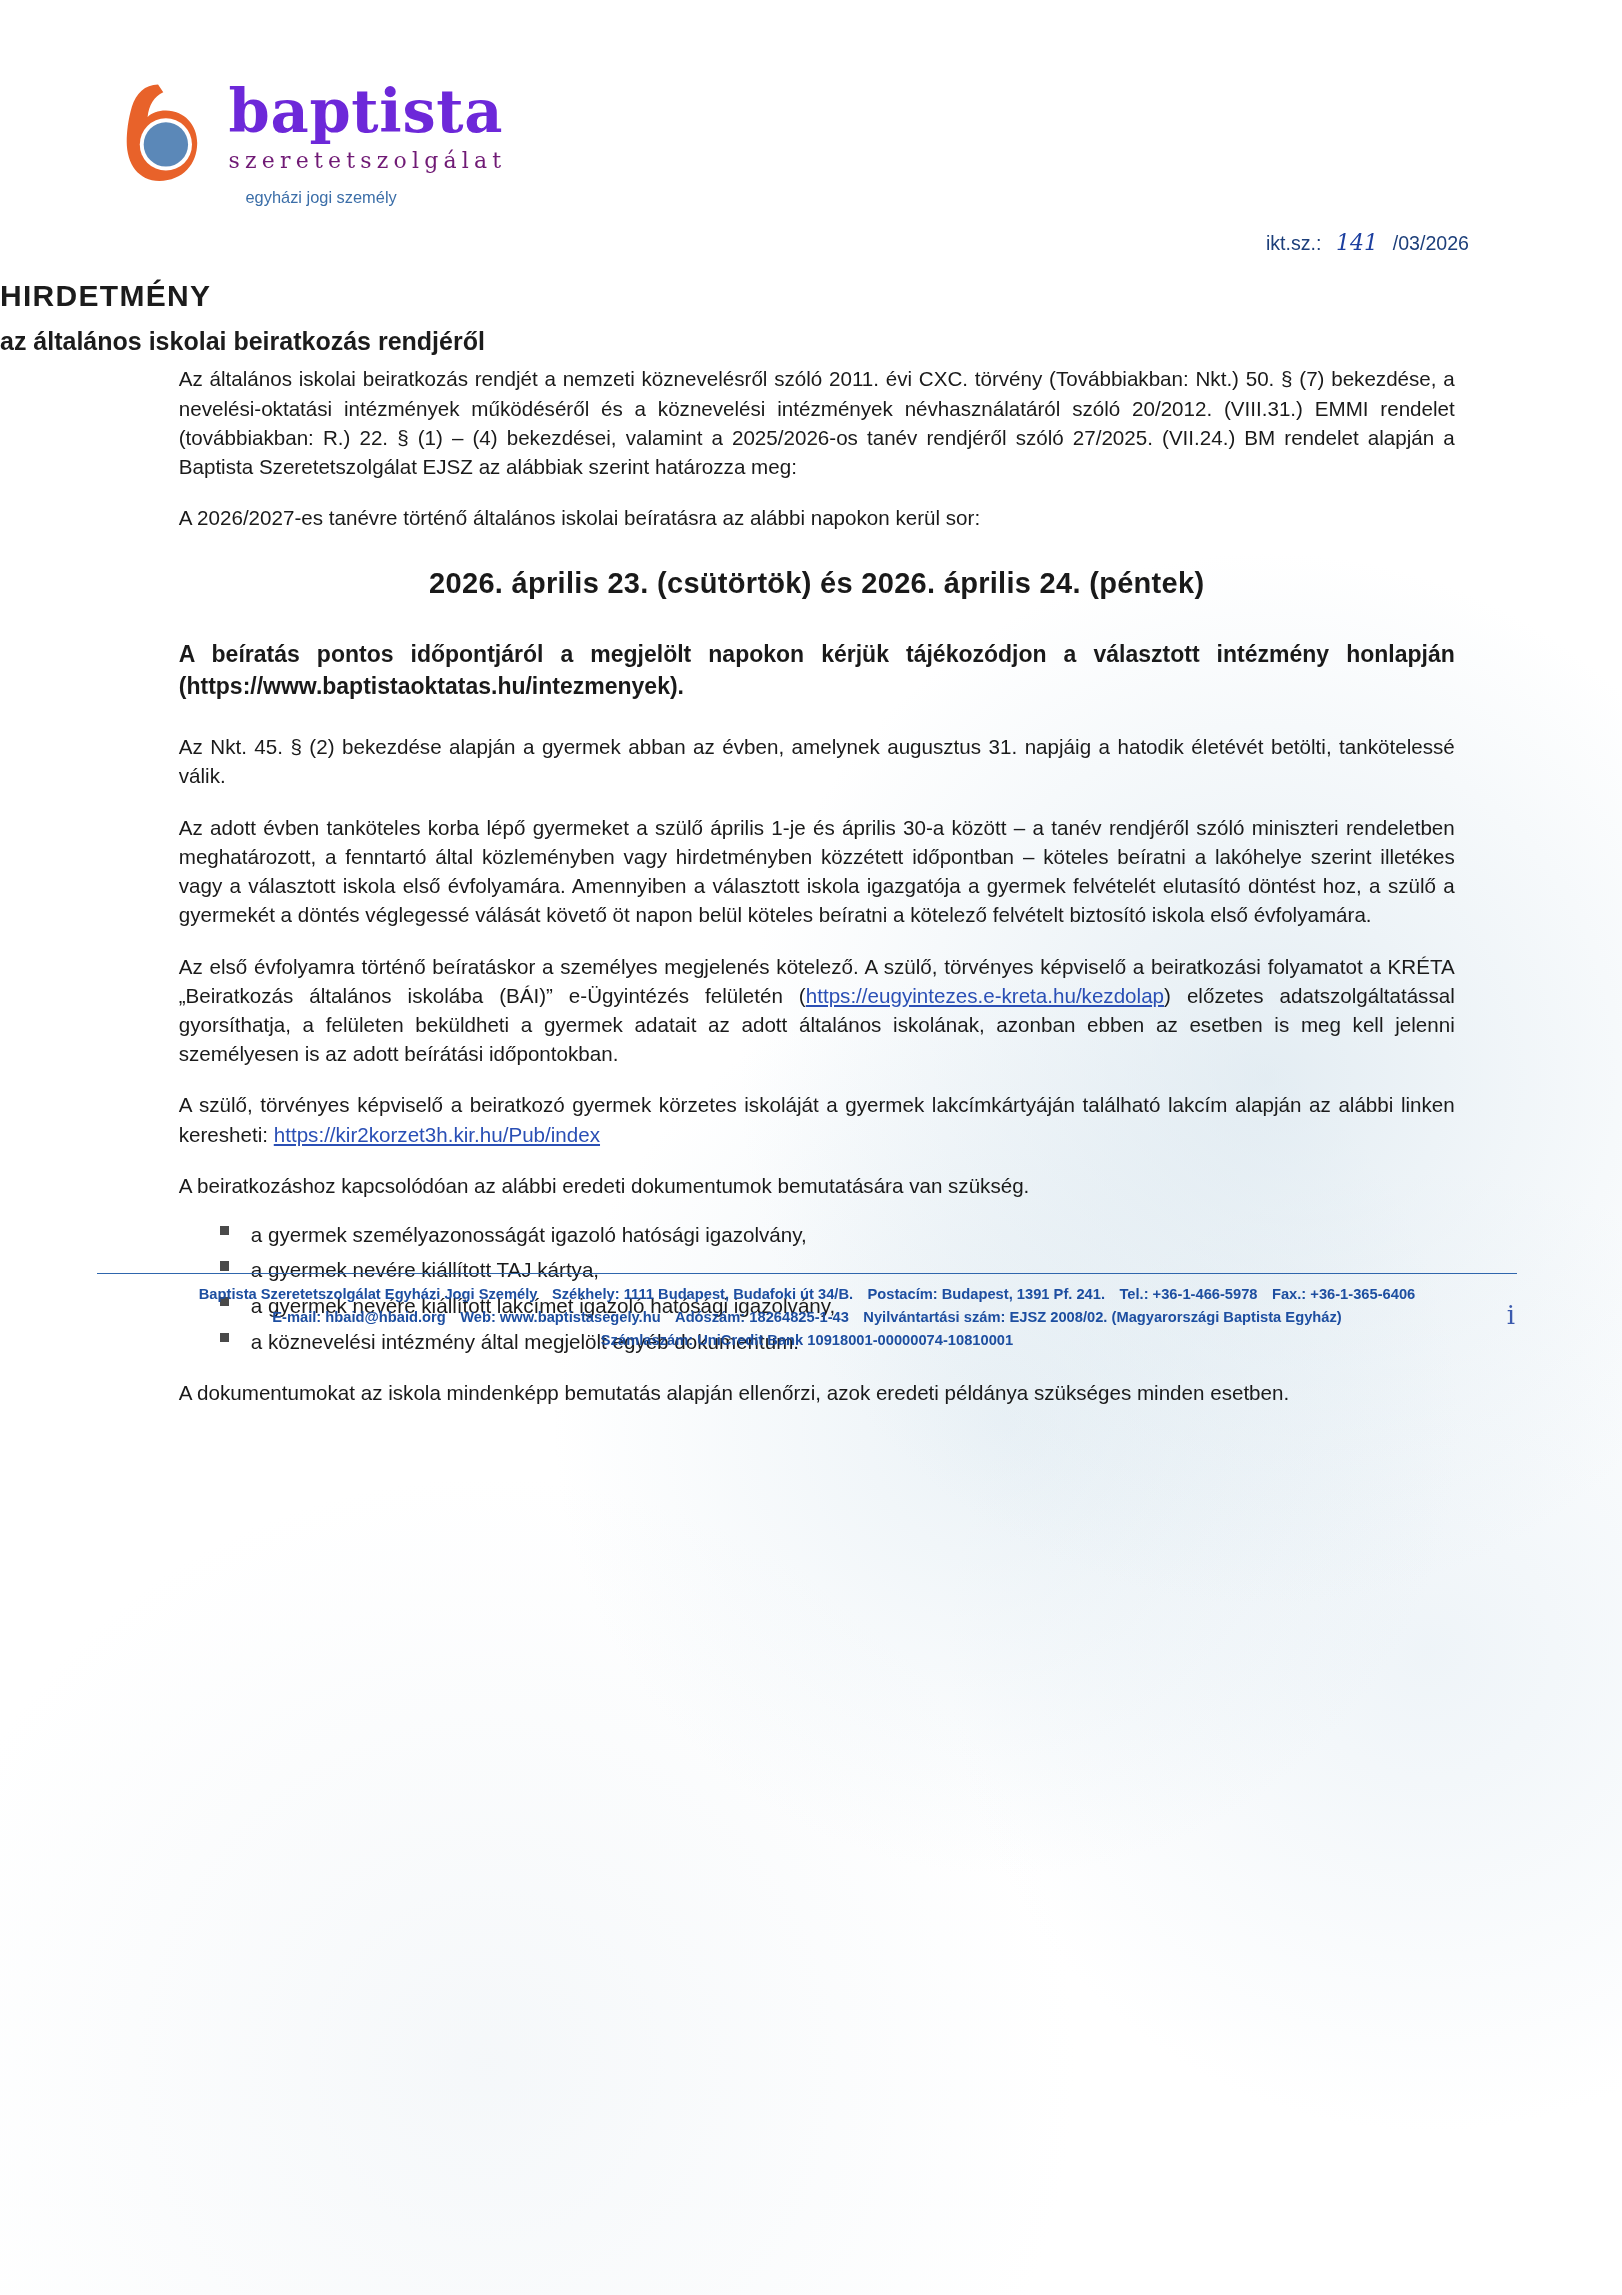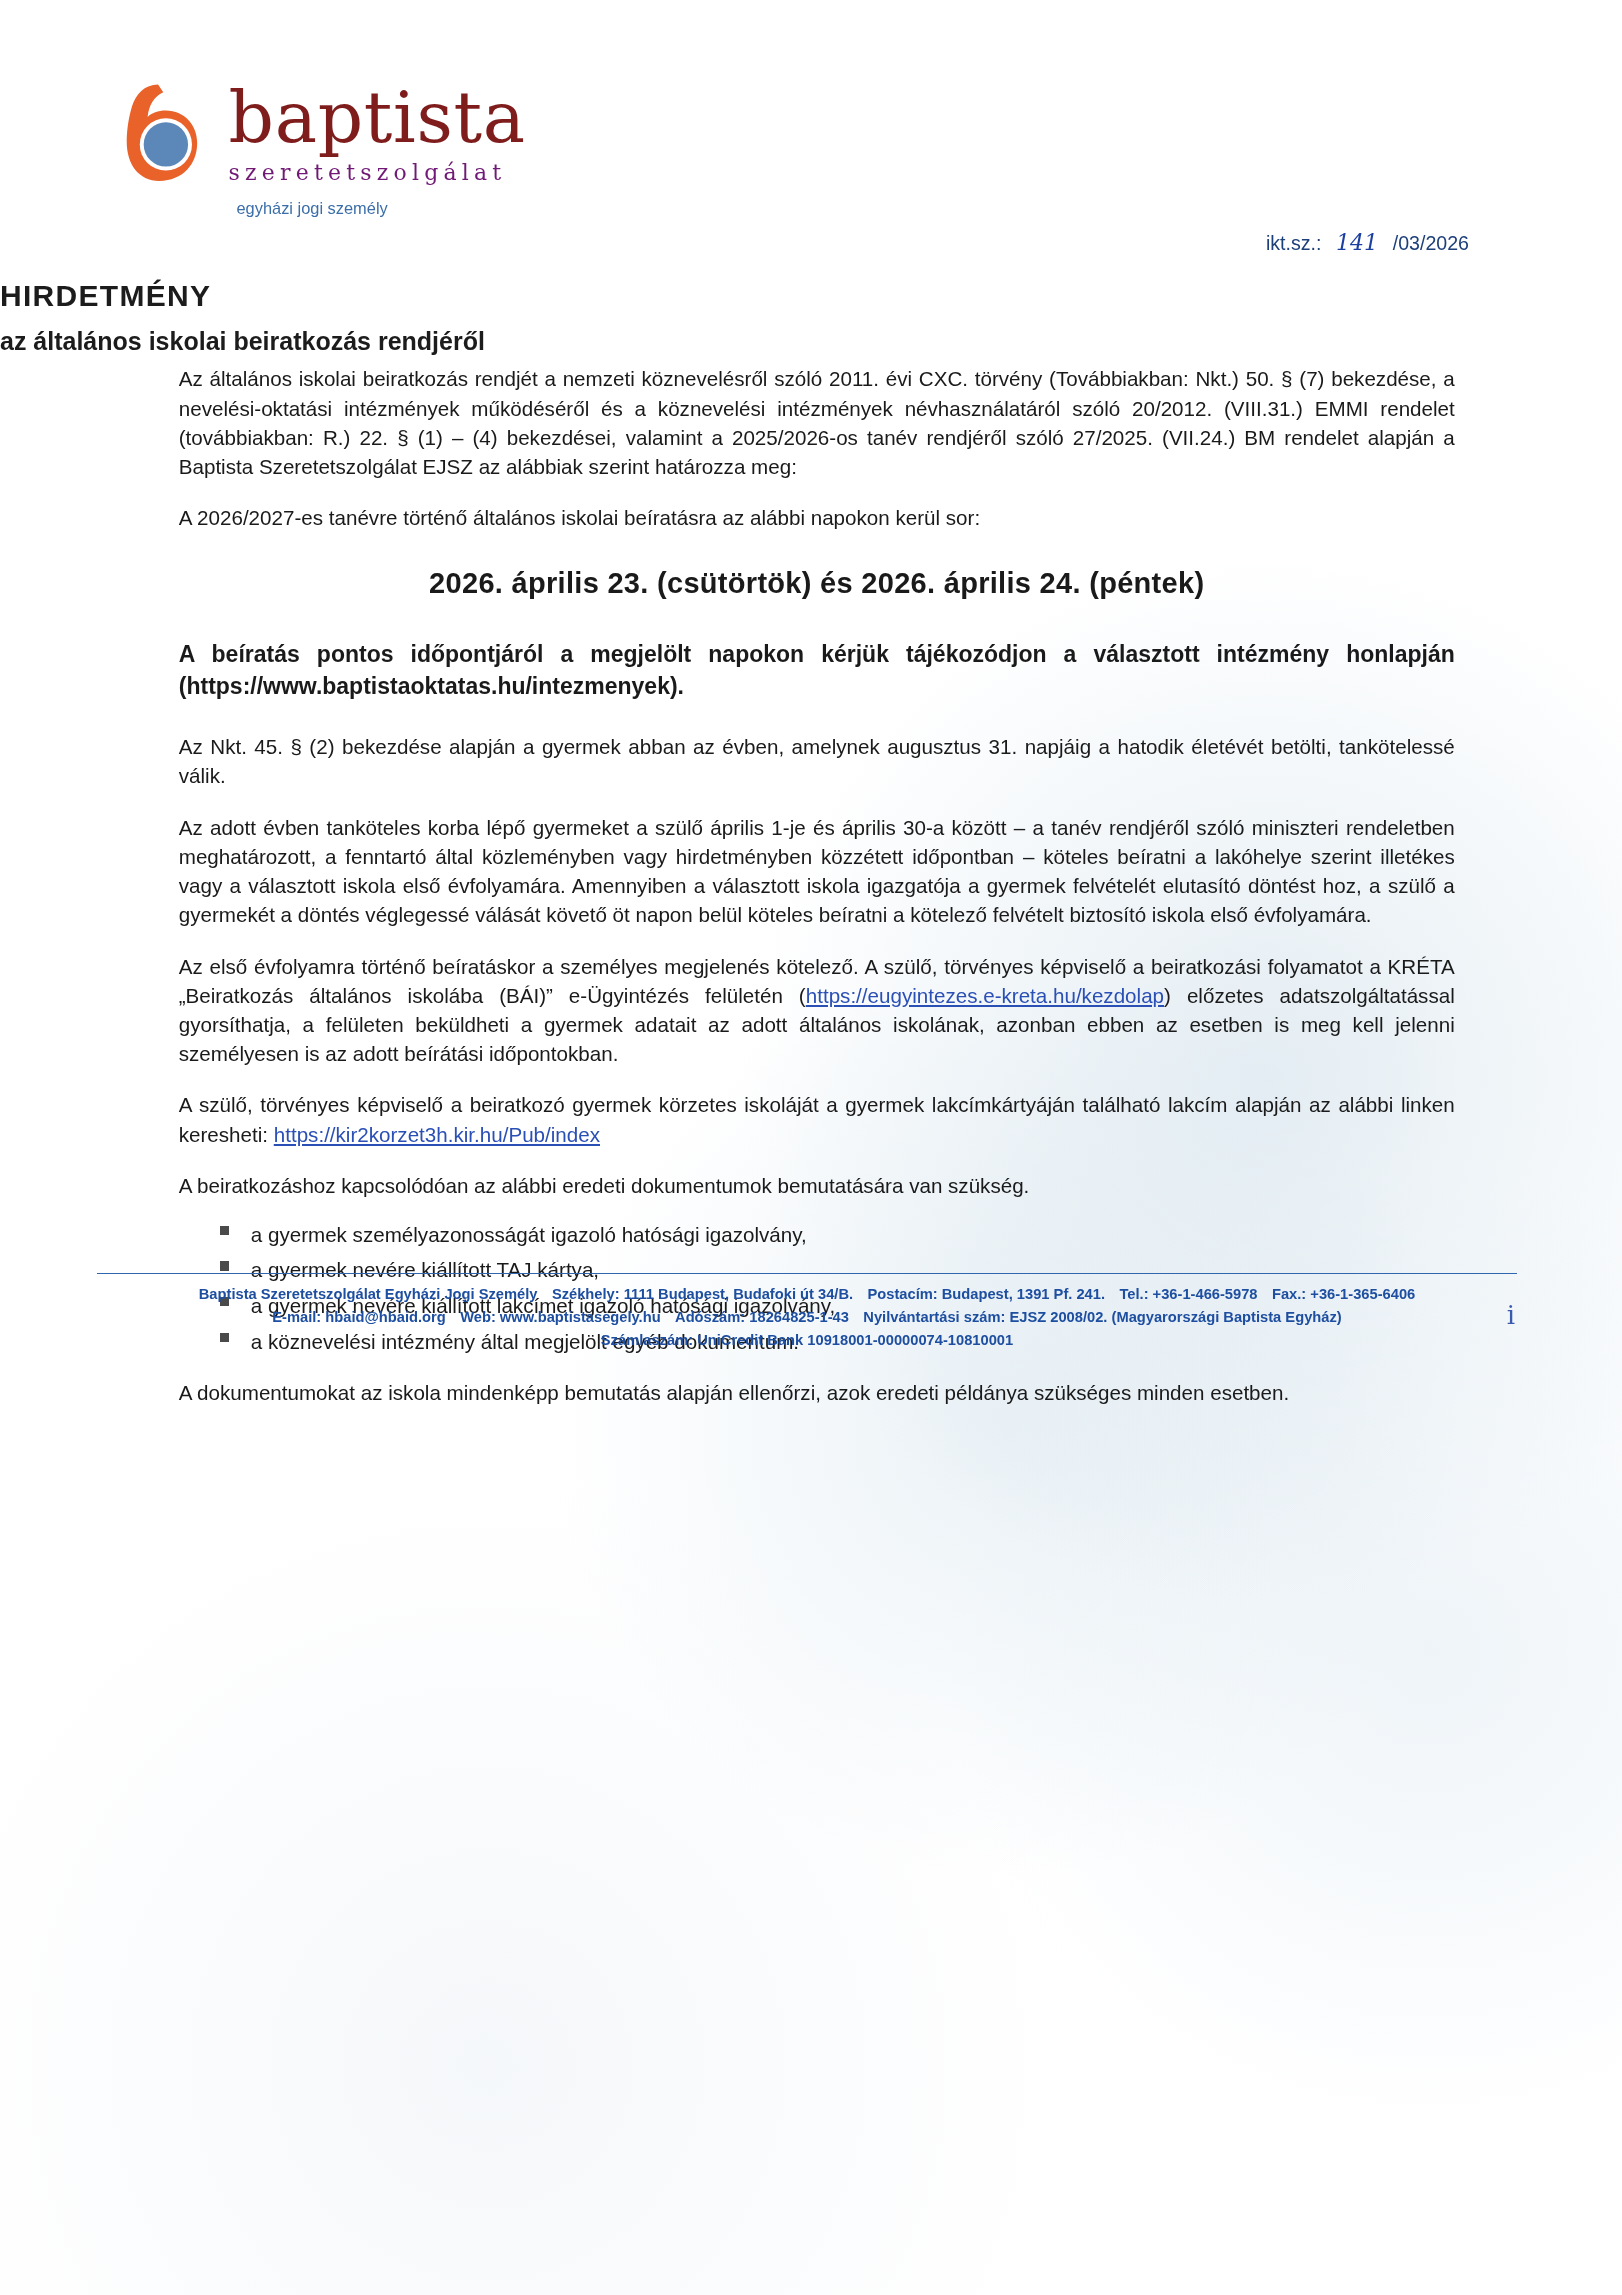--- a/index.html
+++ b/index.html
@@ -52,39 +52,39 @@
     position: relative;
     flex: 0 0 auto;
   }
   .logo-mark svg { display: block; }
   .logo-words {
     margin-left: 6.5px;
     margin-top: 5.2px;
   }
   .brand-main {
     font-family: "DejaVu Serif", serif;
-    font-size: 71px;
+    font-size: 59px;
     line-height: 0.95;
-    color: #7f1d1d;
+    color: #6d28d9;
     letter-spacing: 0.7px;
-    font-weight: 400;
+    font-weight: 700;
   }
   .brand-sub {
     font-family: "DejaVu Serif", serif;
     font-size: 22px;
     letter-spacing: 5.2px;
     color: #701a75;
     margin-top: 7.9px;
   }
   .brand-legal {
     font-family: "Liberation Sans", sans-serif;
     font-size: 16.4px;
     color: #3b6ea8;
     margin-top: 14.4px;
-    margin-left: 8px;
+    margin-left: 17px;
   }
   .ikt {
     position: absolute;
     right: 154px;
     top: 230px;
     font-size: 19.6px;
     color: #1d3f7a;
     white-space: nowrap;
   }
   .ikt .ikt-label { color: #1d3f7a; }

